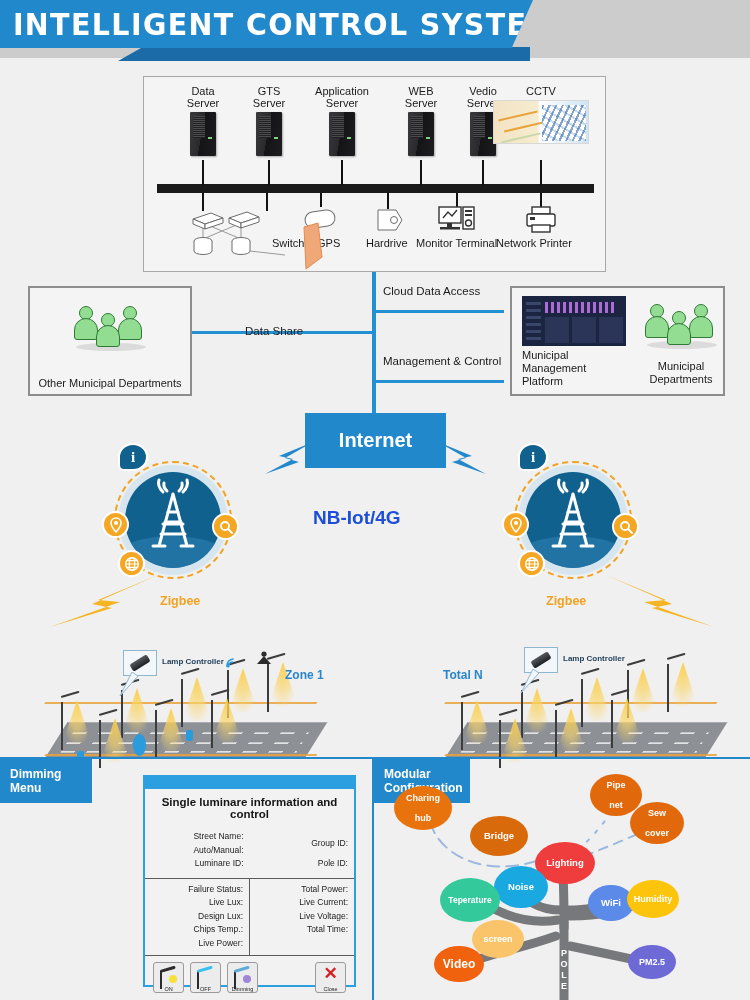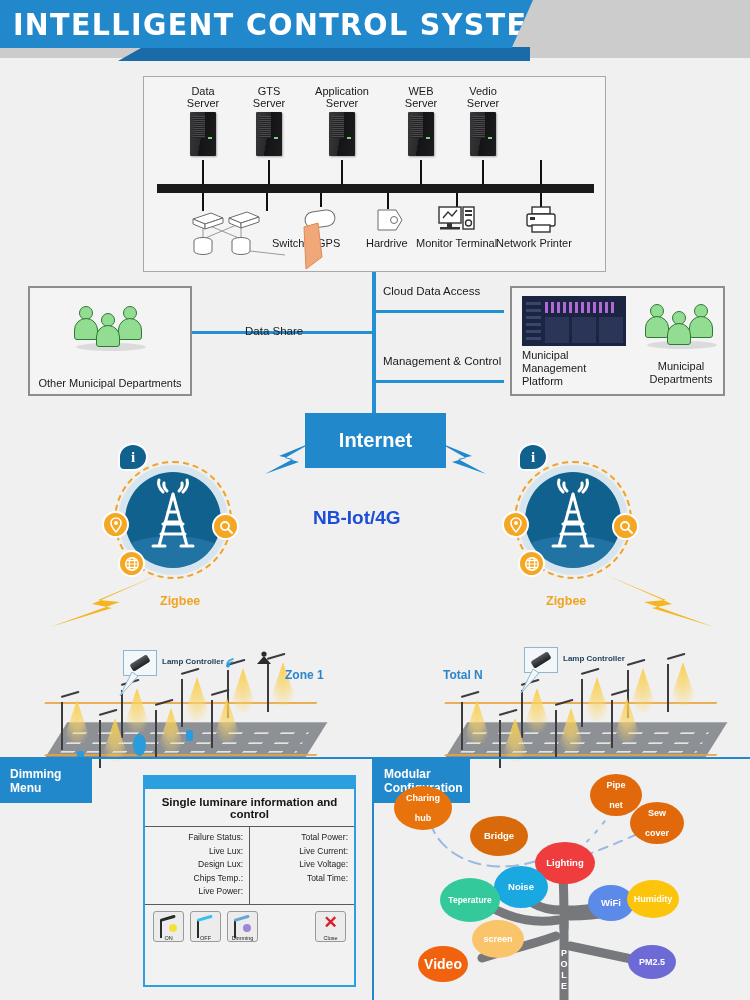--- a/index.html
+++ b/index.html
@@ -300,20 +300,24 @@
       <div class="srv-tower"></div>
     </div>
     <div class="srv-stem" style="left:276px; top:83px; height:25px;"></div>
 
     <div class="srv-col" style="left:302px; top:8px;">
       <div class="srv-label"><span>Vedio</span><br><span>Server</span></div>
       <div class="srv-tower"></div>
     </div>
     <div class="srv-stem" style="left:338px; top:83px; height:25px;"></div>
 
+    <div class="srv-col" style="left:338px; top:8px; width:118px;">
+      <div class="srv-label"><span>CCTV</span></div>
+      <div class="cctv-img"></div>
+    </div>
     <div class="srv-stem" style="left:396px; top:83px; height:25px;"></div>
 
     <div class="srv-stem" style="left:58px; top:116px; height:18px;"></div>
     <div class="srv-stem" style="left:122px; top:116px; height:18px;"></div>
     <div class="srv-stem" style="left:176px; top:116px; height:14px;"></div>
     <div class="srv-stem" style="left:243px; top:116px; height:16px;"></div>
     <div class="srv-stem" style="left:312px; top:116px; height:14px;"></div>
     <div class="srv-stem" style="left:396px; top:116px; height:14px;"></div>
 
     <div class="switch-cluster">
@@ -683,20 +687,31 @@
 
   <div class="tab" style="left:0; top:759px; width:92px;">
     <span>Dimming</span><br>
     <span>Menu</span>
   </div>
 
   <div class="dialog">
     <div class="dialog-titlebar"></div>
     <div class="dialog-heading">Single luminare information and control</div>
 
+    <div class="dialog-top">
+      <div class="dialog-col">
+        <div class="fld">Street Name:</div>
+        <div class="fld">Auto/Manual:</div>
+        <div class="fld">Luminare ID:</div>
+      </div>
+      <div class="dialog-col">
+        <div class="fld" style="line-height:27px;">Group ID:</div>
+        <div class="fld">Pole ID:</div>
+      </div>
+    </div>
 
     <div class="dialog-sec">
       <div class="dialog-col bordered">
         <div class="fld">Failure Status:</div>
         <div class="fld">Live Lux:</div>
         <div class="fld">Design Lux:</div>
         <div class="fld">Chips Temp.:</div>
         <div class="fld">Live Power:</div>
       </div>
       <div class="dialog-col">
@@ -776,21 +791,21 @@
       </div>
     <div class="node" style="left:116px; top:106px; width:54px; height:42px; background:#19a8e0; font-size:9.5px;">
         <span>Noise</span>
       </div>
     <div class="node" style="left:62px;  top:118px; width:60px; height:44px; background:#34c99a; font-size:8.5px;">
         <span>Teperature</span>
       </div>
     <div class="node" style="left:94px;  top:160px; width:52px; height:38px; background:#fac56a; font-size:9px;">
         <span>screen</span>
       </div>
-    <div class="node" style="left:40px;  top:186px; width:50px; height:36px; background:#f0620e; font-size:14px;">
+    <div class="node" style="left:56px;  top:186px; width:50px; height:36px; background:#f0620e; font-size:12px;">
         <span>Video</span>
       </div>
     <div class="node" style="left:210px; top:125px; width:46px; height:36px; background:#5b8ae8; font-size:9.5px;">
         <span>WiFi</span>
       </div>
     <div class="node" style="left:249px; top:120px; width:52px; height:38px; background:#fcc40a; font-size:9px;">
         <span>Humidity</span>
       </div>
     <div class="node" style="left:250px; top:185px; width:48px; height:34px; background:#6d6ad6; font-size:9px;">
         <span>PM2.5</span>

